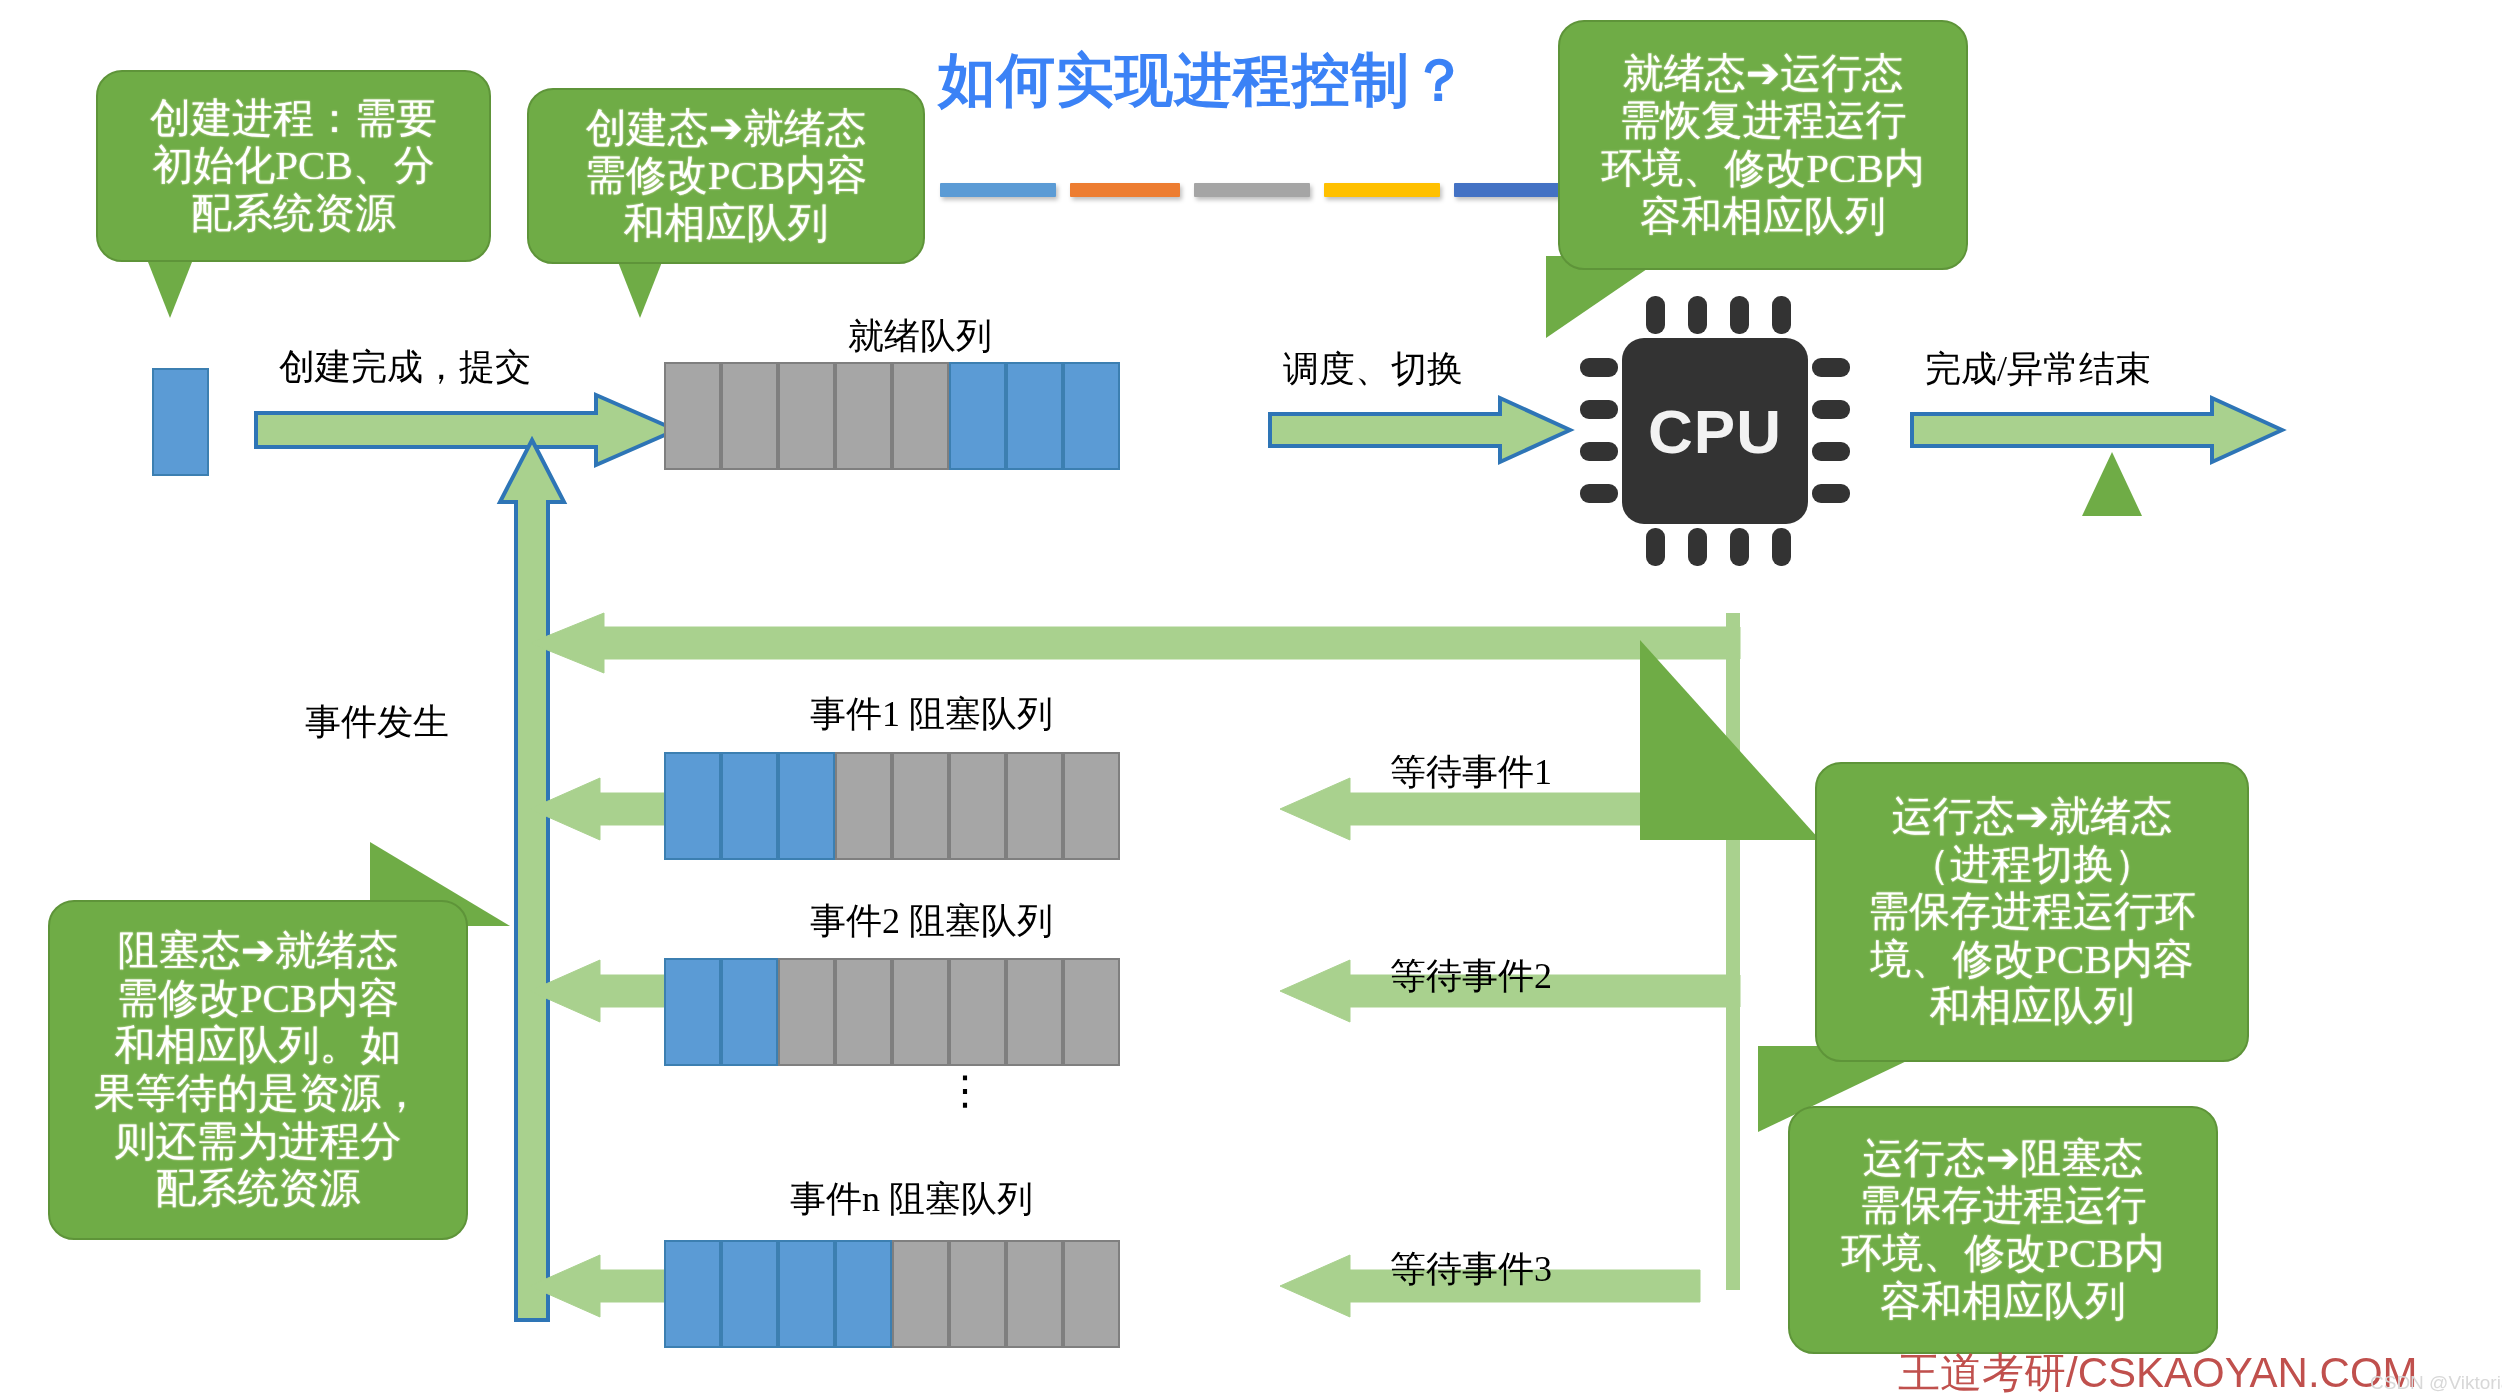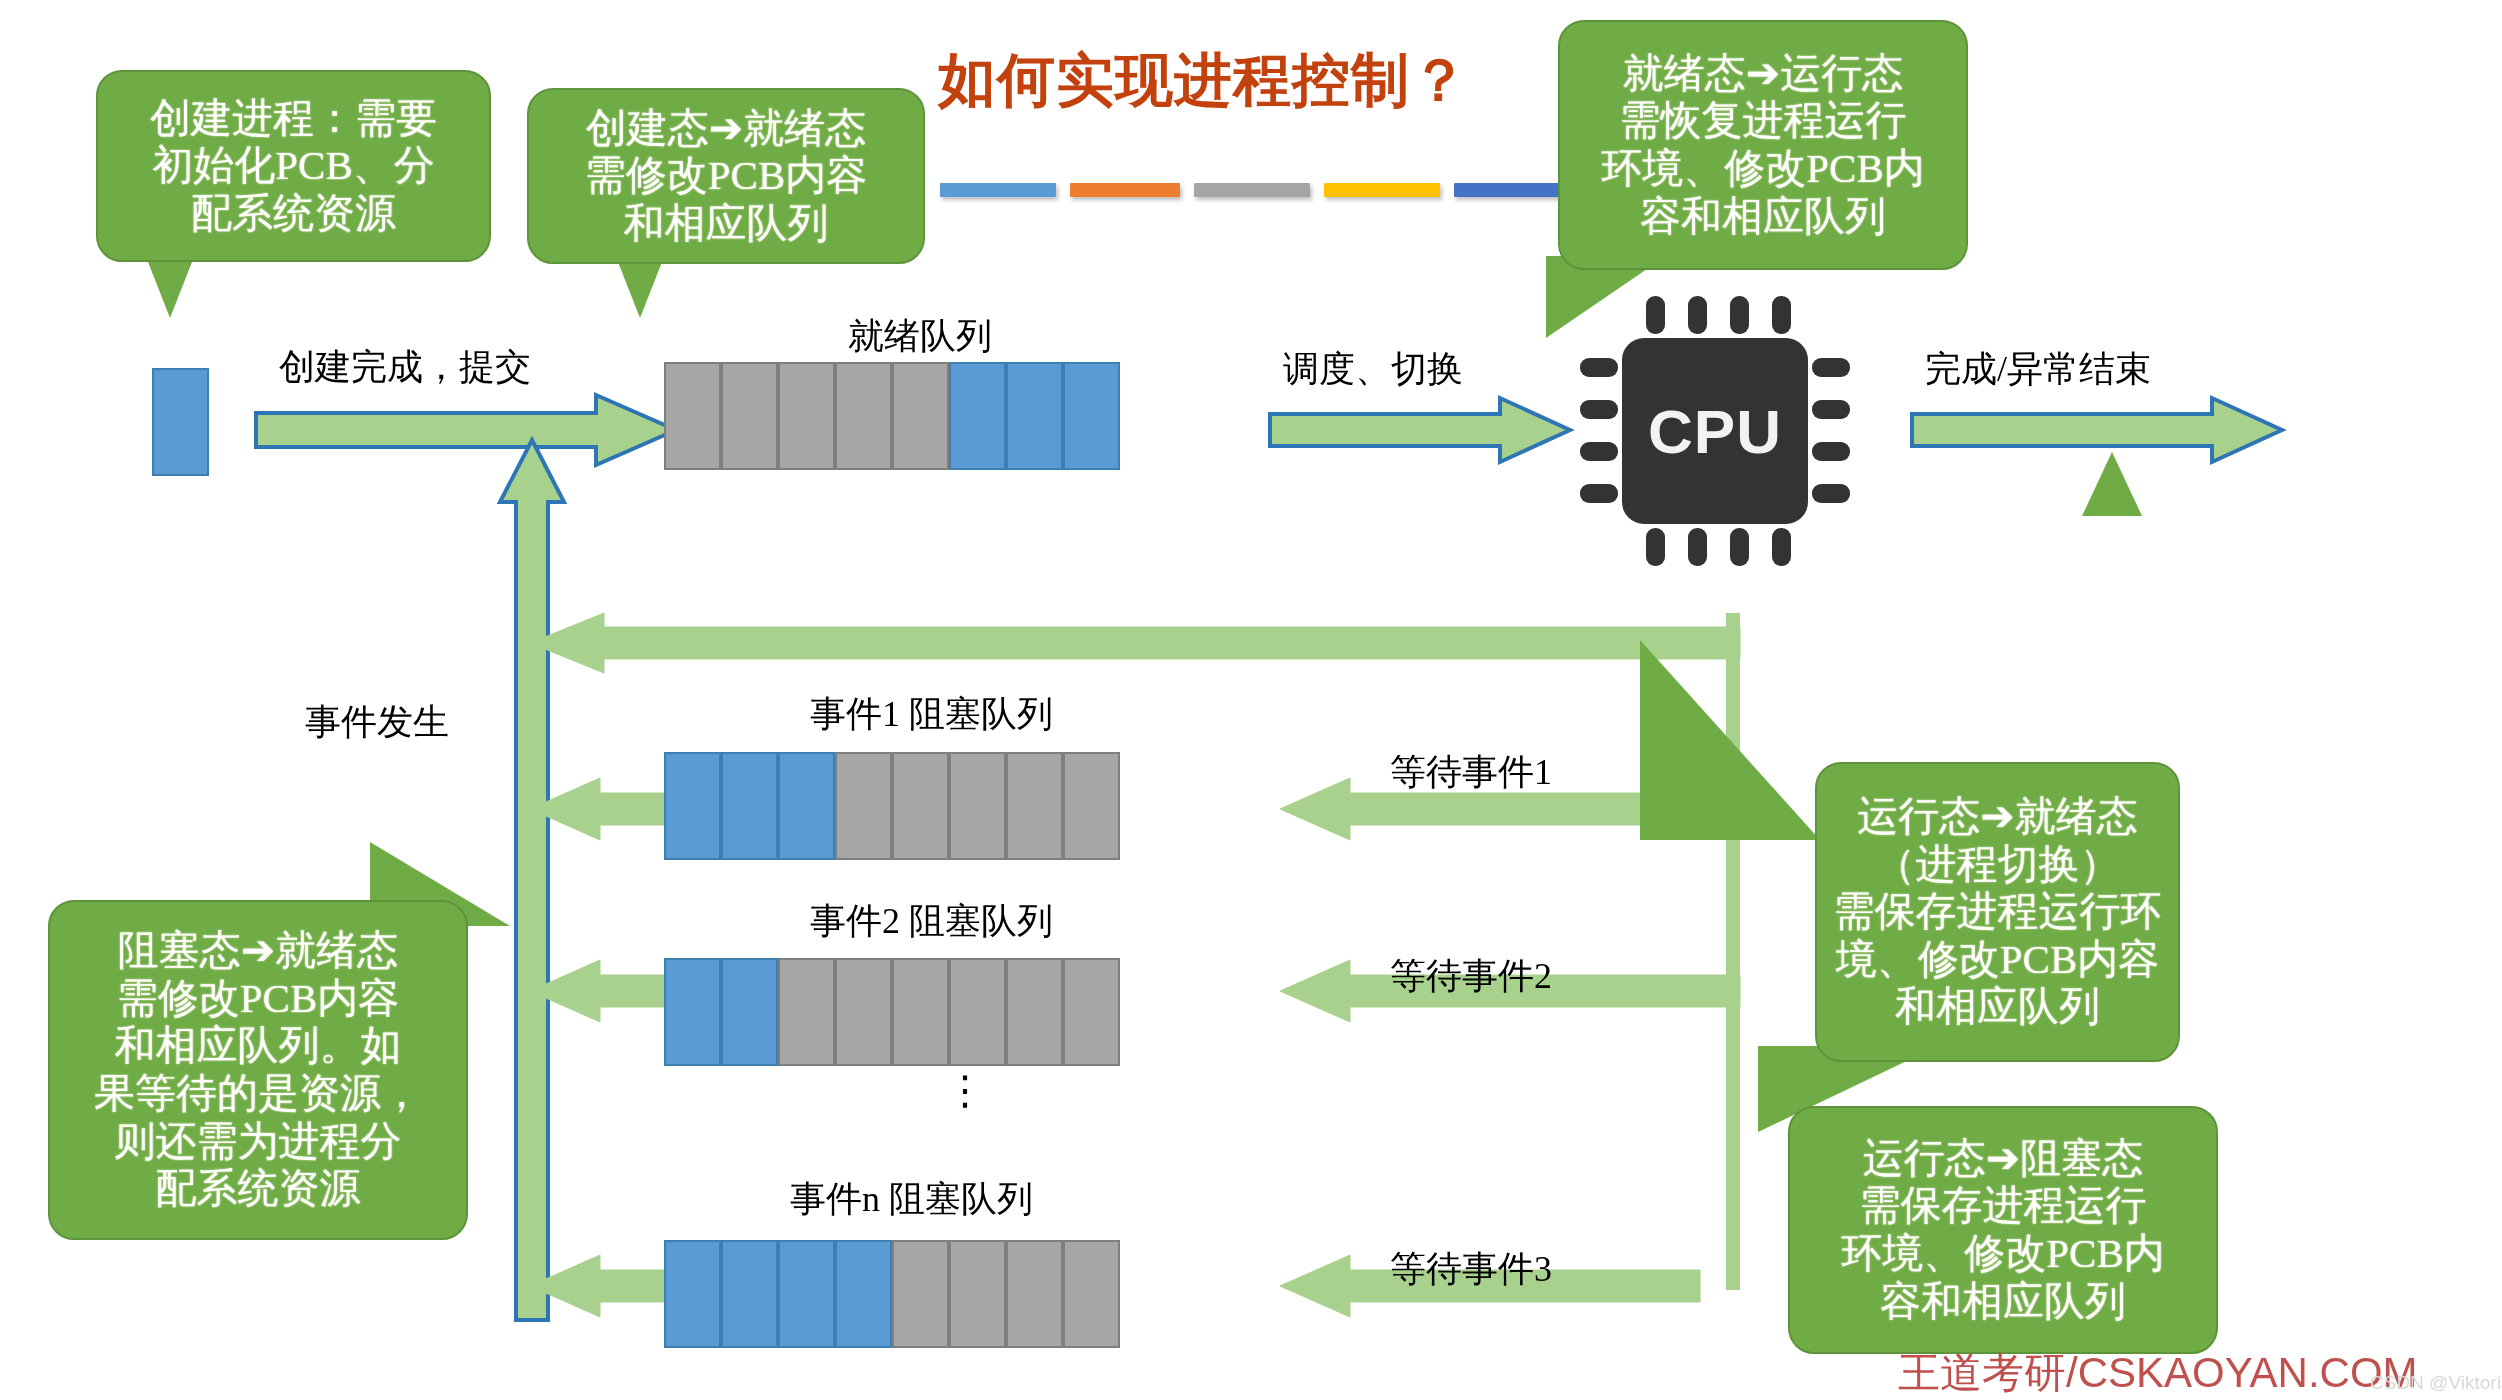--- a/index.html
+++ b/index.html
@@ -2,21 +2,21 @@
 <html><head>
 <meta charset="utf-8">
 <style>
   html,body{margin:0;padding:0;background:#ffffff;}
   body{width:2502px;height:1400px;position:relative;overflow:hidden;
        font-family:"Liberation Serif","DejaVu Serif",serif;}
 
   #stage{position:absolute;left:0;top:0;width:2502px;height:1400px;}
 
   
-  .title{position:absolute;color:#c2410c;font-size:58px;font-weight:bold;
+  .title{position:absolute;color:#3b82f6;font-size:58px;font-weight:bold;
          letter-spacing:1px;white-space:nowrap;
          font-family:"Liberation Serif","DejaVu Serif",serif;}
   .colorbar{position:absolute;display:flex;gap:14px;align-items:center;}
   .colorbar i{display:block;height:14px;border-radius:1px;
               box-shadow:2px 3px 4px rgba(0,0,0,.25);}
 
   
   .callout{position:absolute;background:#6FAC46;border:2px solid #5E9439;
            border-radius:26px;color:#FFFFFF;text-align:center;
            box-sizing:border-box;display:flex;align-items:center;
@@ -265,21 +265,21 @@
   </div>
 
   <div class="callout" style="left:1558px;top:20px;width:410px;height:250px;font-size:41px;">
     <span>就绪态➔运行态
 需恢复进程运行
 环境、修改PCB内
 容和相应队列</span>
   </div>
 
 
-  <div class="callout" style="left:1815px;top:762px;width:365px;height:300px;font-size:41px;">
+  <div class="callout" style="left:1815px;top:762px;width:434px;height:300px;font-size:41px;">
     <span>运行态➔就绪态
 （进程切换）
 需保存进程运行环
 境、修改PCB内容
 和相应队列</span>
   </div>
 
   <div class="callout" style="left:1788px;top:1106px;width:430px;height:248px;font-size:41px;align-items:center;">
     <span>运行态➔阻塞态
 需保存进程运行

